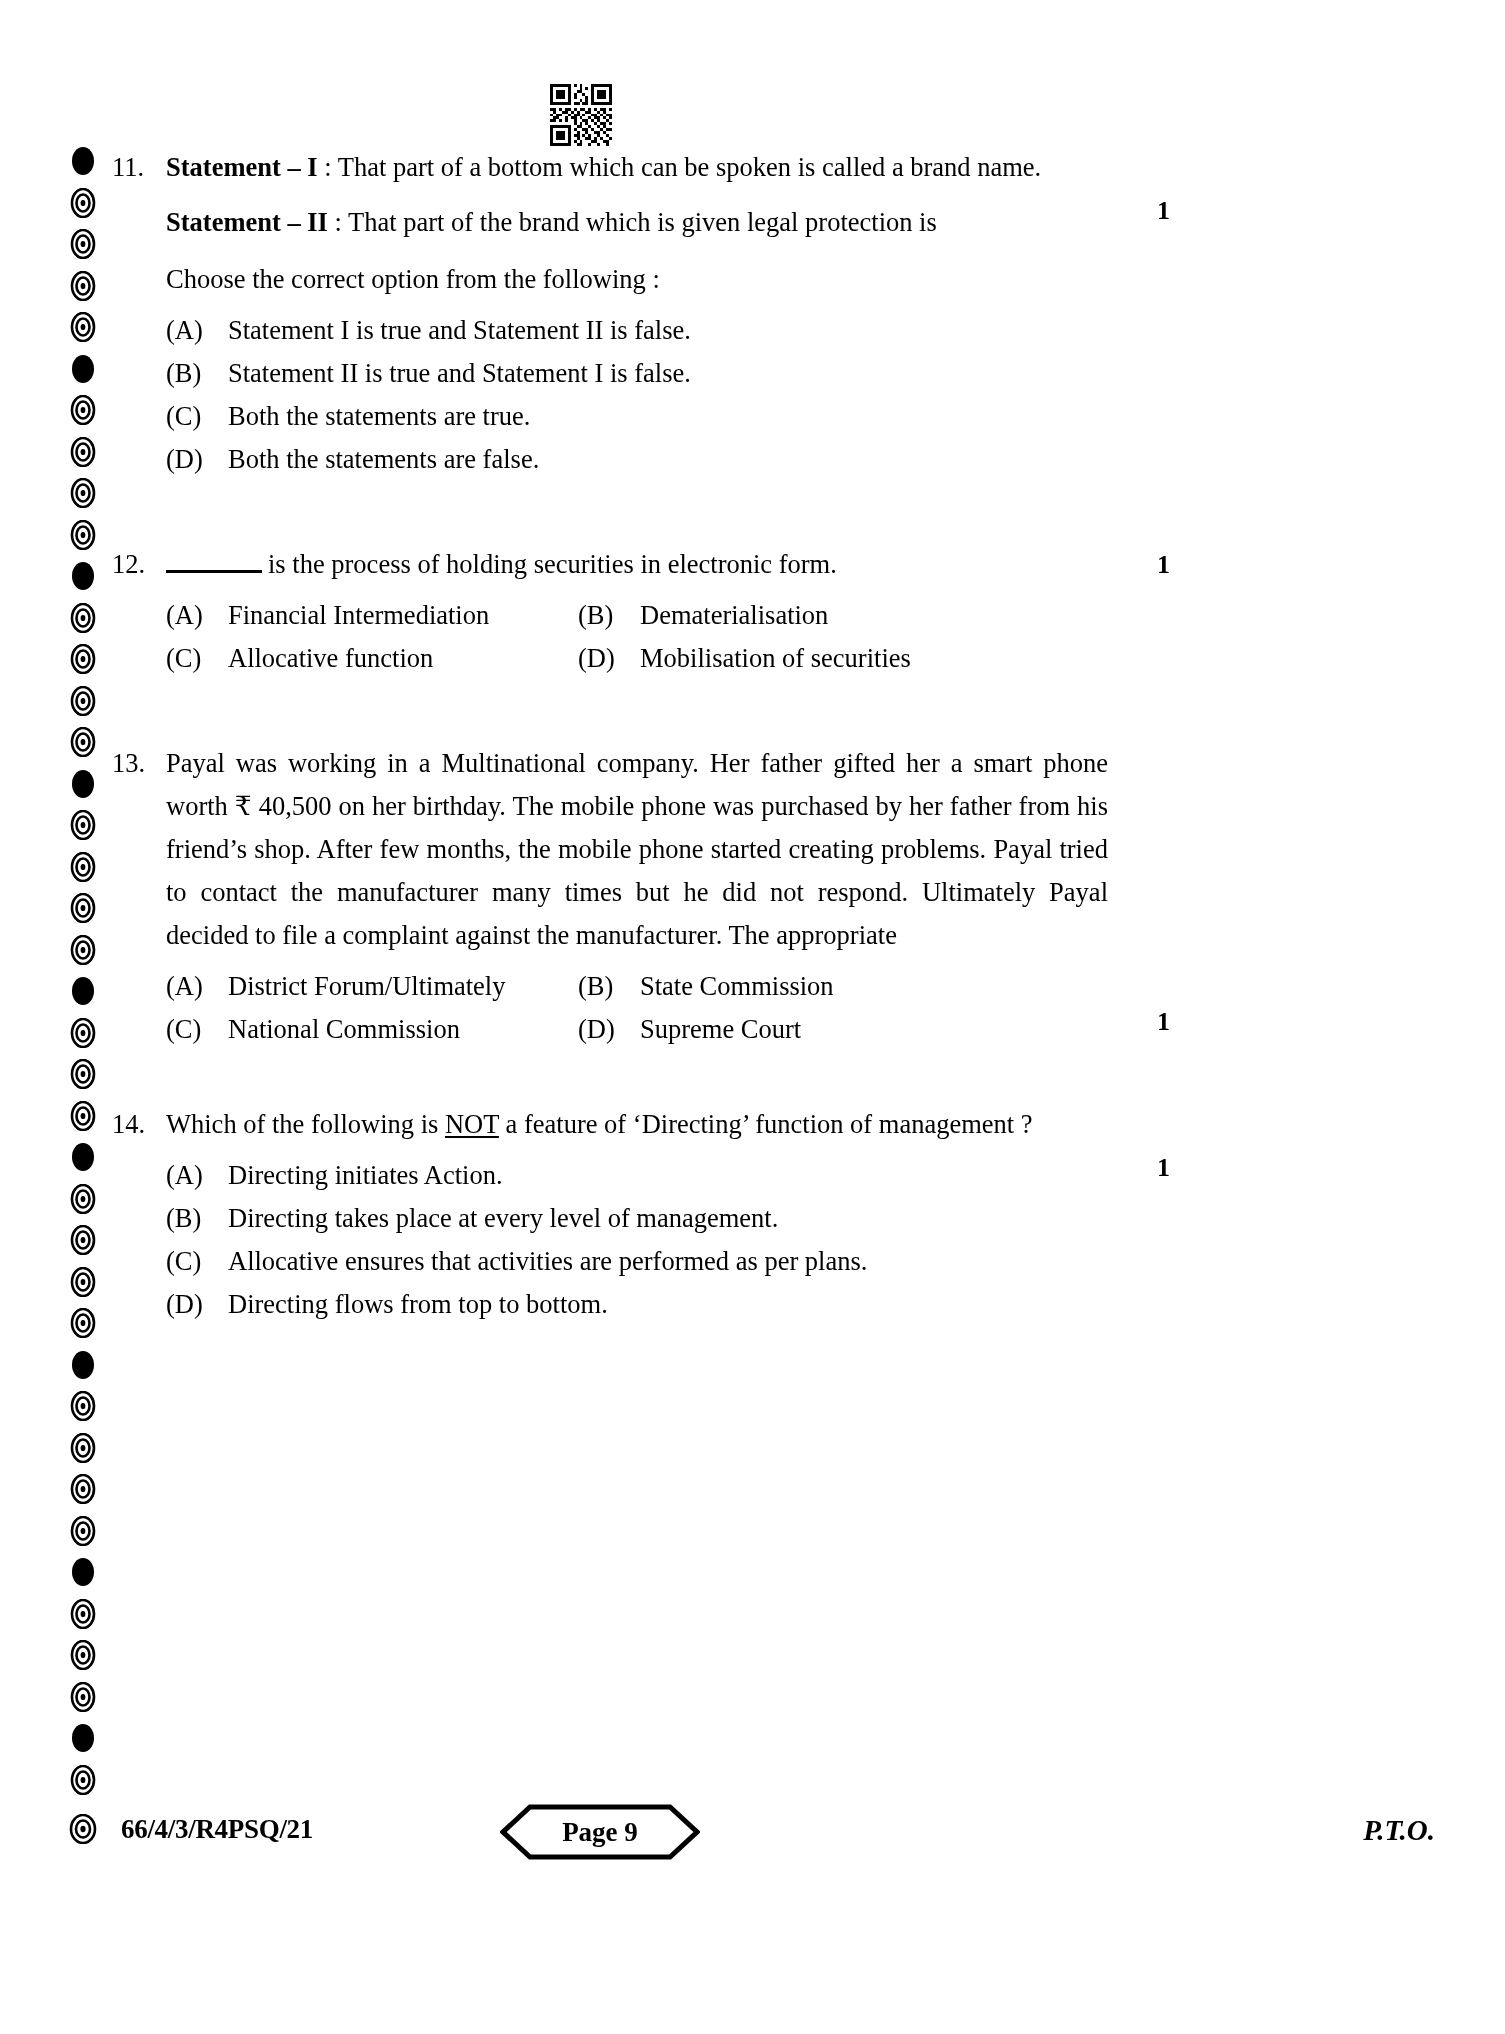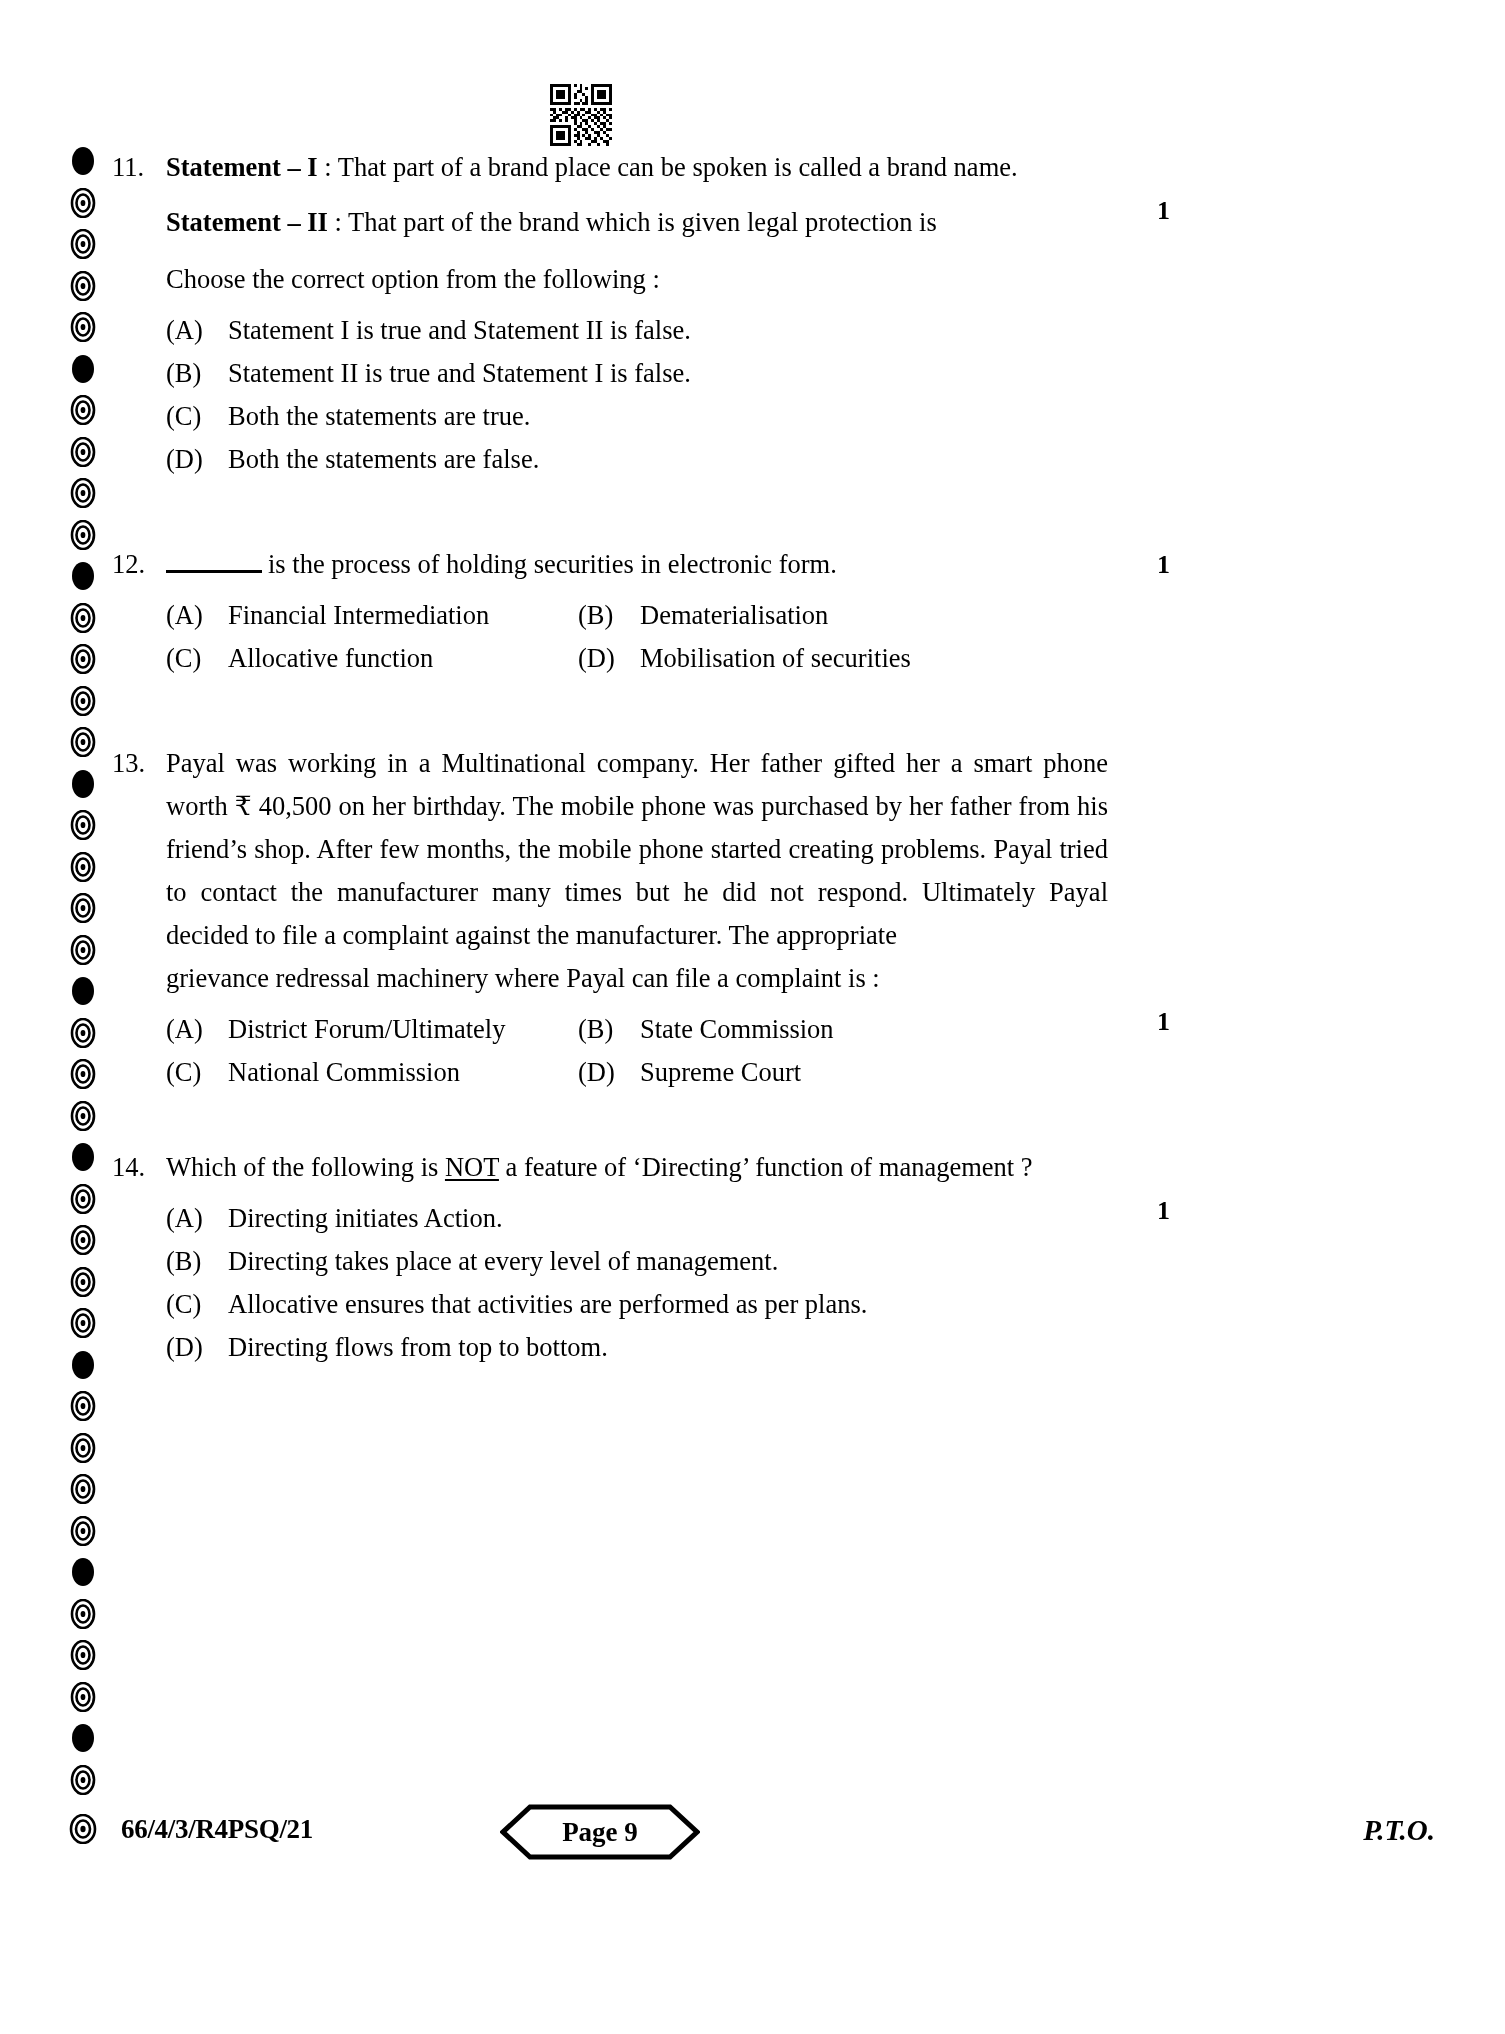--- a/index.html
+++ b/index.html
@@ -486,21 +486,21 @@
         </svg></div>
     </div>
 
   <div class="content">
 
     <div class="q-block">
       <div class="mark" style="top:43px;">1</div>
       <div class="q-row">
         <div class="q-num">11.</div>
         <div class="q-body">
-          <div class="justify-all"><span class="stmt-label">Statement – I</span><span> : </span><span>That part of a brand place can be spoken is called a brand name.</span></div>
+          <div class="justify-all"><span class="stmt-label">Statement – I</span><span> : </span><span>That part of a bottom which can be spoken is called a brand name.</span></div>
           <div style="height:12px"></div>
           <div>
             <div class="justify-all"><span class="stmt-label">Statement – II</span><span> : </span><span>That part of the brand which is given legal protection is</span></div>
           </div>
           <div style="height:12px"></div>
           <div class="lead-line">Choose the correct option from the following :</div>
           <div class="opts">
             <div class="opt">
               <span class="opt-tag">(A)</span>
               <span class="opt-text">Statement I is true and Statement II is false.</span>
@@ -557,21 +557,20 @@
     </div>
 
     <div class="spacer-lg"></div>
 
     <div class="q-block">
       <div class="mark" style="top:258px;">1</div>
       <div class="q-row">
         <div class="q-num">13.</div>
         <div class="q-body">
           <div class="justify-all">Payal was working in a Multinational company. Her father gifted her a smart phone worth ₹ 40,500 on her birthday. The mobile phone was purchased by her father from his friend’s shop. After few months, the mobile phone started creating problems. Payal tried to contact the manufacturer many times but he did not respond. Ultimately Payal decided to file a complaint against the manufacturer. The appropriate</div>
-          <div>grievance redressal machinery where Payal can file a complaint is :</div>
           <div class="opts opts-2col">
             <div class="opt-pair">
               <span class="col col-a">
                 <span class="opt-tag">(A)</span>
                 <span>District Forum/Ultimately</span>
               </span>
               <span class="col col-b">
                 <span class="opt-tag">(B)</span>
                 <span>State Commission</span>
               </span>

